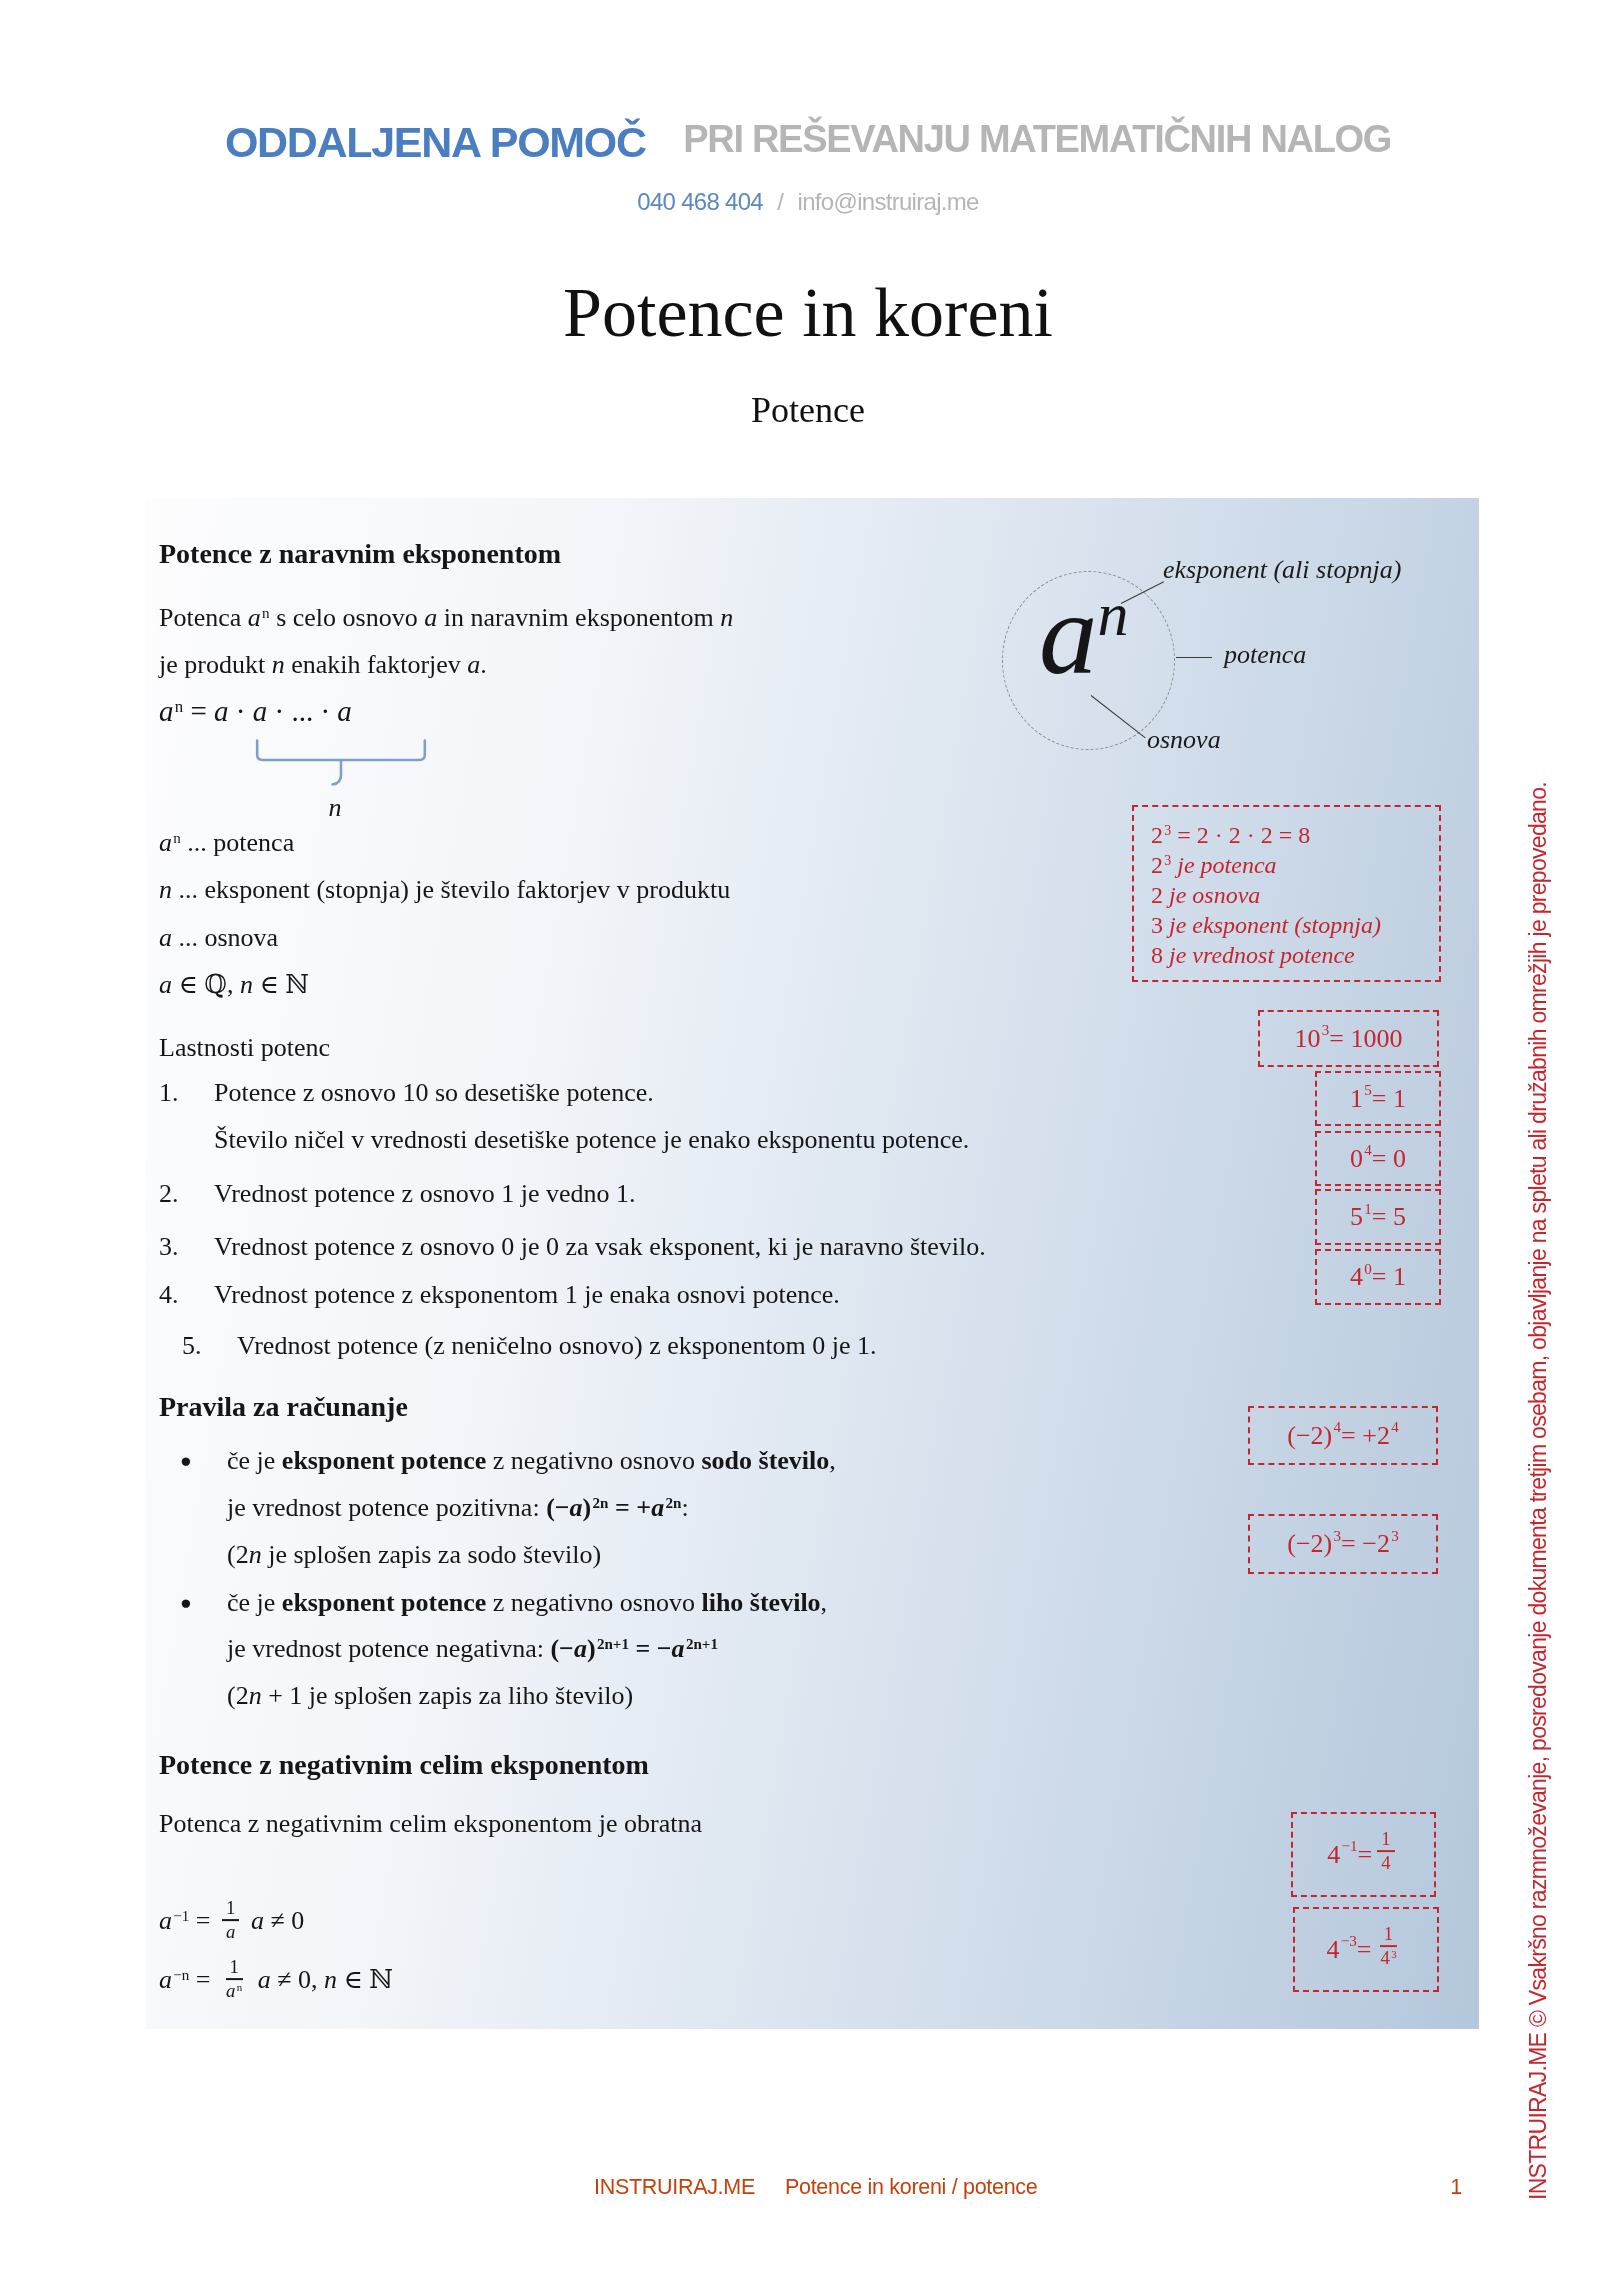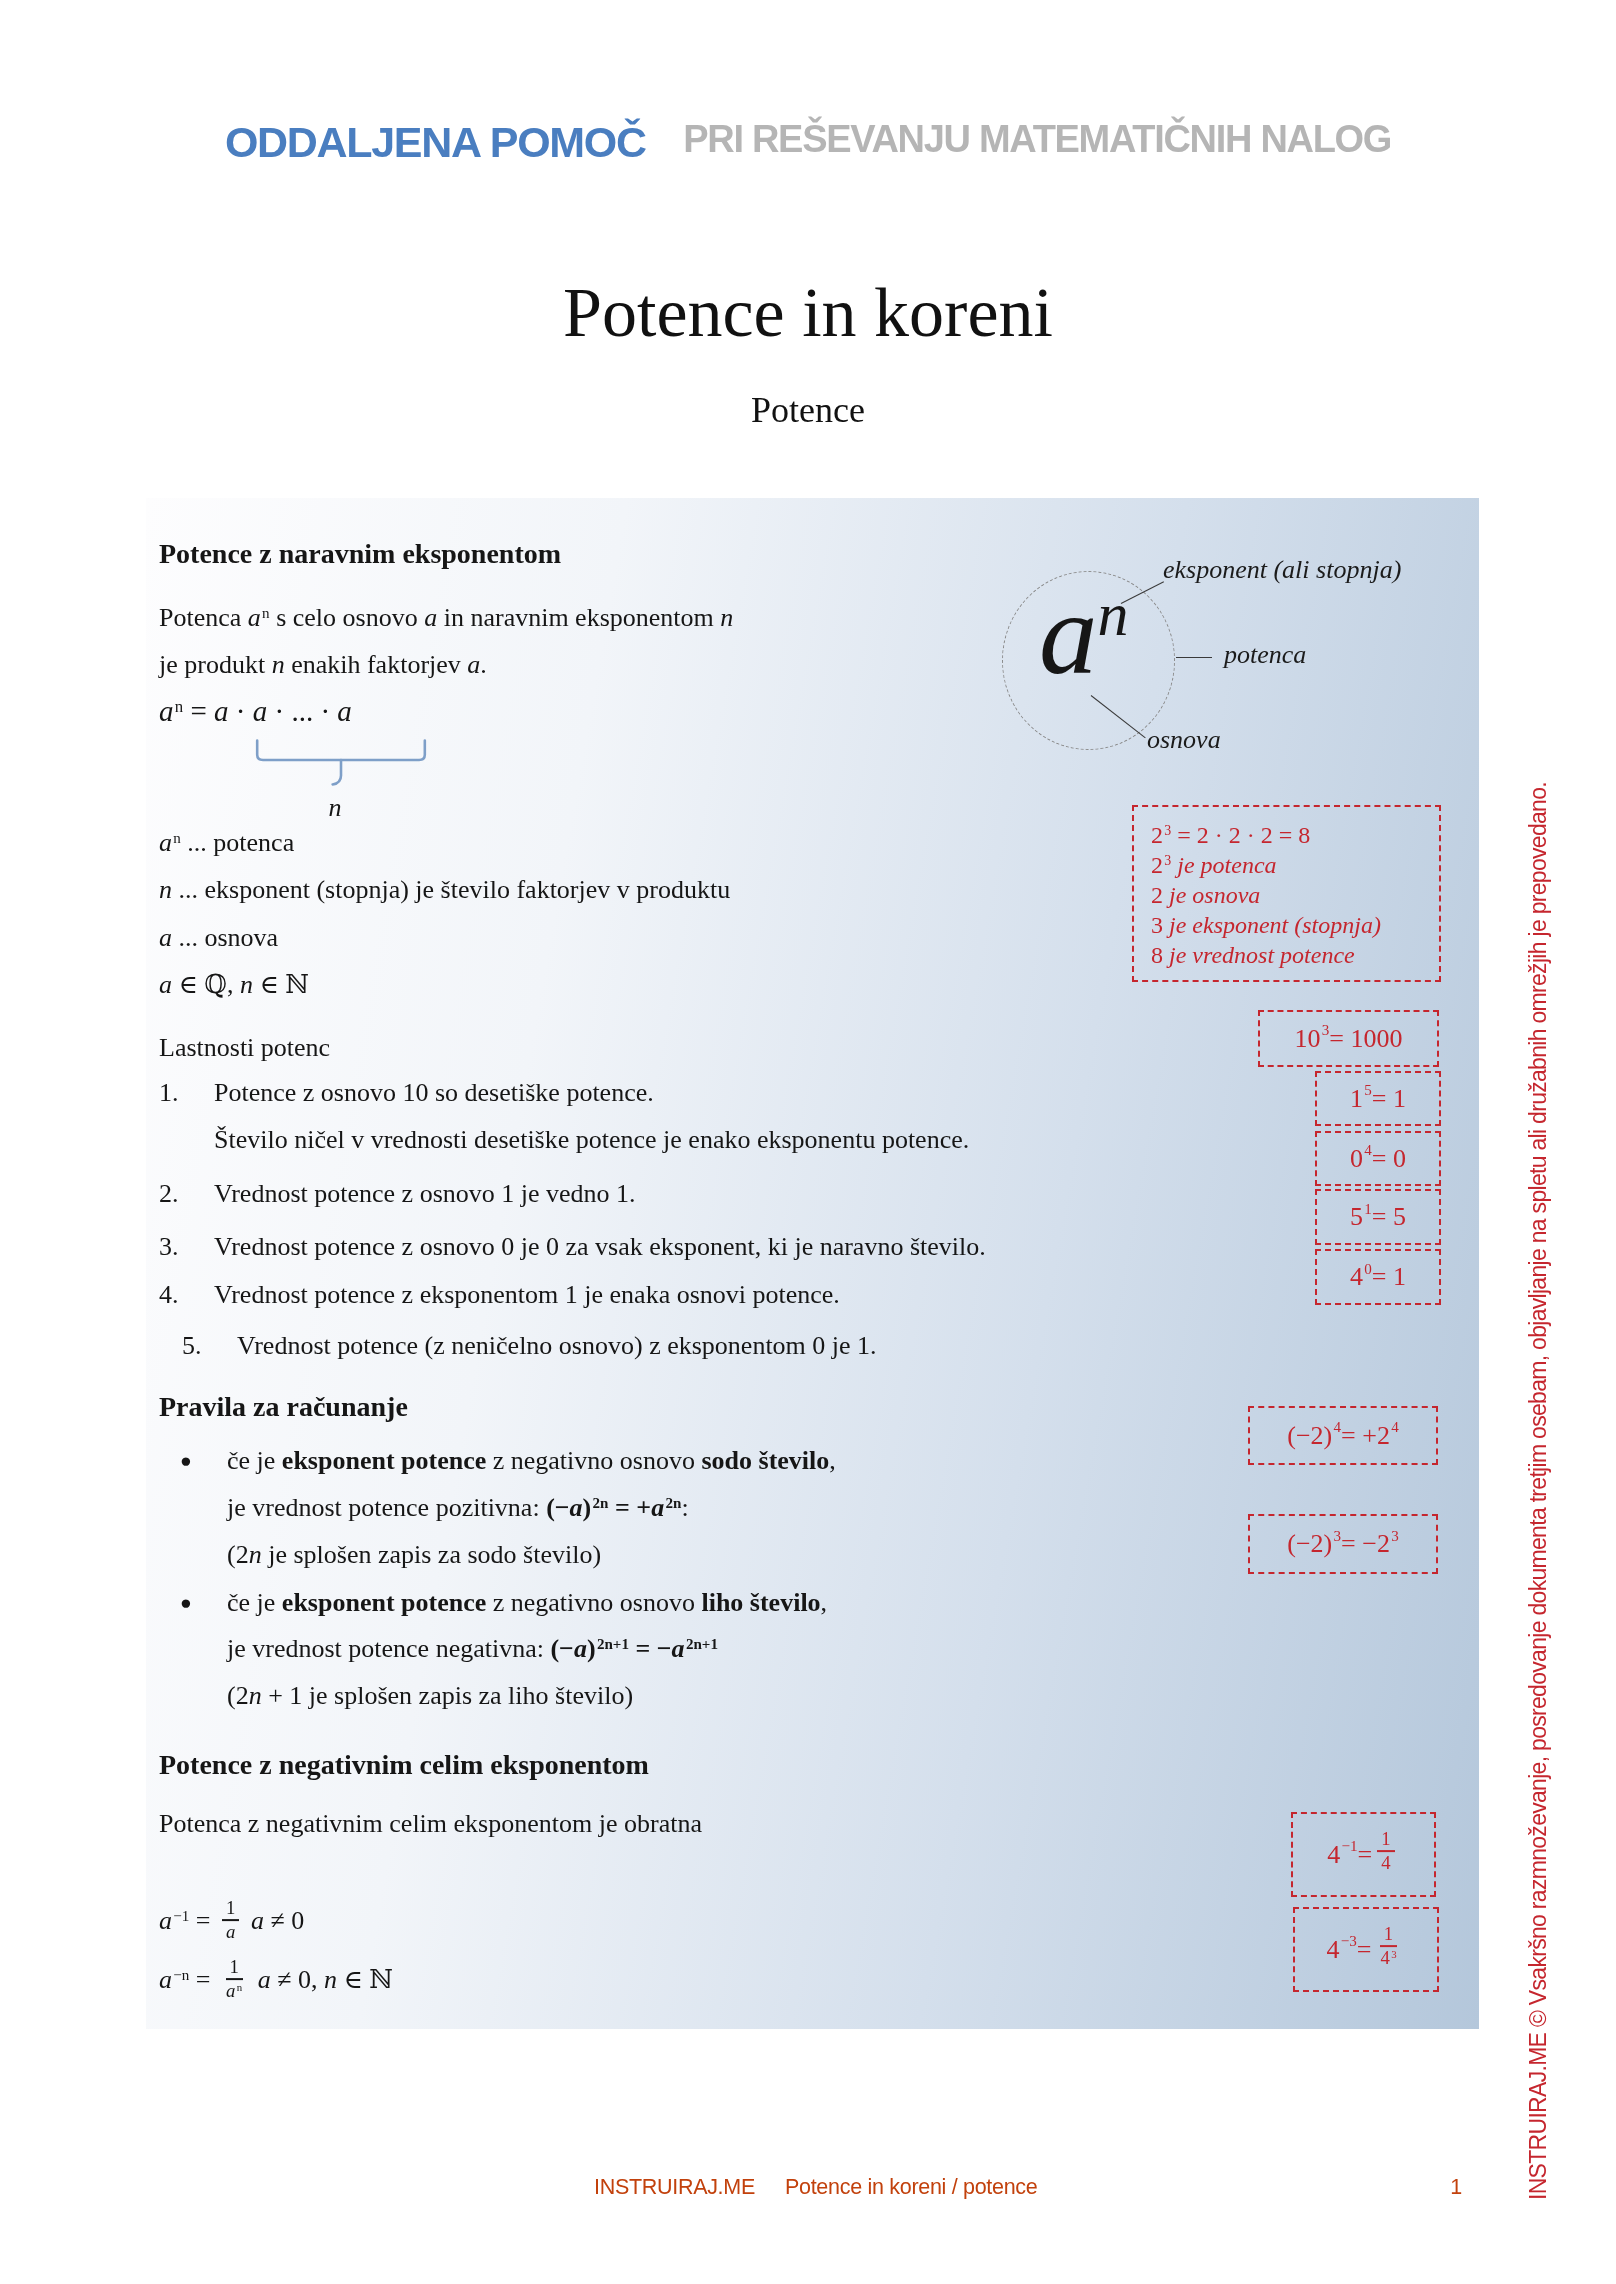--- a/index.html
+++ b/index.html
@@ -64,20 +64,25 @@
                font-size:21.5px;color:#c2410c;letter-spacing:-0.3px;white-space:nowrap;}
 </style>
 </head>
 <body>
 
 <div class="page">
 
   <div class="hdr">
     <span class="brand">ODDALJENA POMOČ</span>
     <span class="tagline">PRI REŠEVANJU MATEMATIČNIH NALOG</span>
+  </div>
+  <div class="contact">
+    <span class="phone">040 468 404</span>
+    <span class="sep">/</span>
+    <span class="email">info@instruiraj.me</span>
   </div>
 
   <div class="title">Potence in koreni</div>
   <div class="subtitle">Potence</div>
 
   <div class="cbox">
 
     <div class="abs h3" style="left:13px;top:40px;">Potence z naravnim eksponentom</div>
     <div class="abs body-line" style="left:13px;top:104px;">Potenca <i>a</i><sup>n</sup>  s celo osnovo <i>a</i> in naravnim eksponentom <i>n</i></div>
     <div class="abs body-line" style="left:13px;top:151px;">je produkt <i>n</i> enakih faktorjev <i>a</i>.</div>

